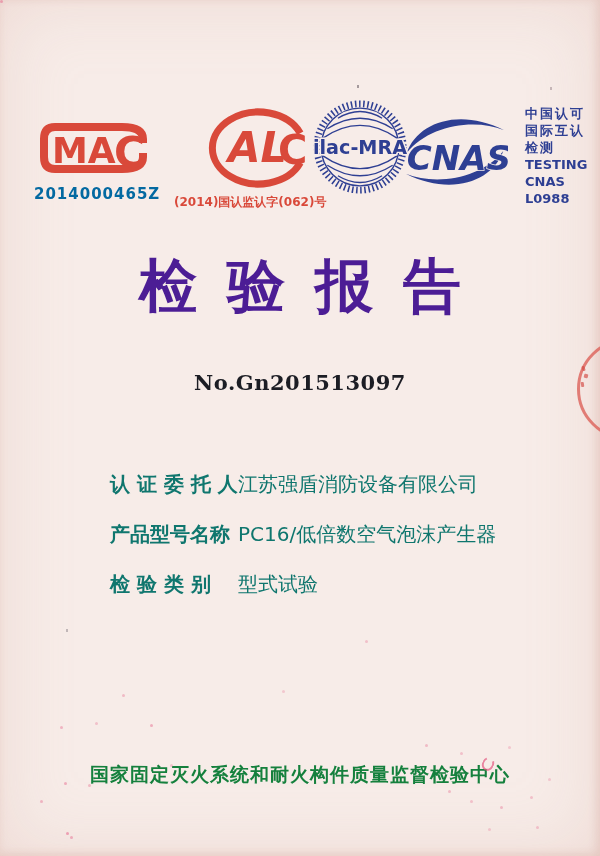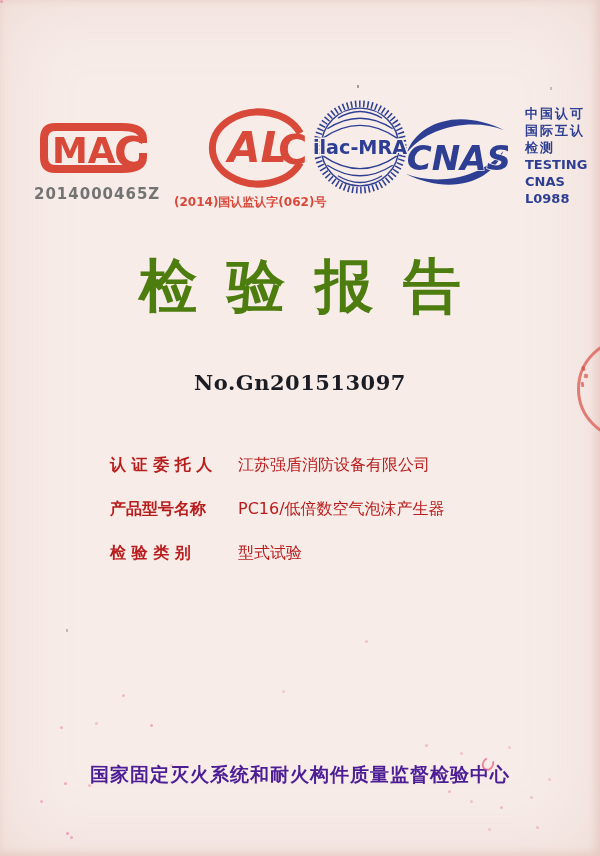--- a/index.html
+++ b/index.html
@@ -5,47 +5,47 @@
   html,body{margin:0;padding:0;}
   body{font-family:"DejaVu Sans","Liberation Sans",sans-serif;}
   .page{
     position:relative;width:600px;height:856px;overflow:hidden;
     background:#f7ece8;
     box-shadow:inset 0 0 70px rgba(216,172,162,.28), inset -5px 0 8px rgba(205,145,135,.18), inset 0 -4px 8px rgba(205,145,135,.15);
   }
   
   .mark-block{position:absolute;text-align:right;}
   .cma-block{left:34px;top:120px;width:116px;}
-  .cma-caption{margin-top:5px;color:#737373;font-weight:bold;font-size:15px;letter-spacing:1px;white-space:nowrap;}
+  .cma-caption{margin-top:5px;color:#0369a1;font-weight:bold;font-size:15px;letter-spacing:1px;white-space:nowrap;}
   .al-block{left:174px;top:108px;width:136px;}
   .al-caption{margin-top:2px;color:#d9493a;font-weight:bold;font-size:12px;letter-spacing:0;white-space:nowrap;}
   .ilac-block{left:310px;top:99px;width:98px;}
   .cnas-block{left:402px;top:113px;width:106px;}
   .accred-block{position:absolute;left:508px;top:105px;color:#2e3f93;font-size:13px;line-height:17px;font-weight:700;text-align:left;margin-left:17px;}
   .accred-block .cjk{letter-spacing:2px;}
   
   .report-title{
     position:absolute;top:248px;left:0;width:100%;text-align:center;
-    font-size:58px;font-weight:900;color:#4d7c0f;
+    font-size:58px;font-weight:900;color:#4c1d95;
     letter-spacing:30px;padding-left:30px;box-sizing:border-box;
   }
   .report-no{
     position:absolute;top:370px;left:0;width:100%;text-align:center;
     font-family:"DejaVu Serif","Liberation Serif",serif;
     font-size:21px;font-weight:bold;color:#1c1d24;letter-spacing:.5px;
   }
   
   .fields{position:absolute;left:110px;top:455px;}
-  .field-row{display:flex;margin-bottom:23px;font-size:16px;color:#b91c1c;}
+  .field-row{display:flex;margin-bottom:23px;font-size:20px;color:#0f766e;margin-top:16px;}
   .field-label{width:128px;flex-shrink:0;font-weight:600;white-space:nowrap;}
   .field-value{font-weight:500;white-space:nowrap;}
   
   .footer-org{
     position:absolute;top:762px;left:0;width:100%;text-align:center;
-    font-size:19px;font-weight:600;color:#4c1d95;letter-spacing:1px;
+    font-size:19px;font-weight:600;color:#15803d;letter-spacing:1px;
   }
   
   .stamp{
     position:absolute;left:577px;top:338px;width:96px;height:96px;border-radius:50%;
     border:3px solid rgba(219,88,80,.75);
   }
   .stamp-mark{position:absolute;background:rgba(210,70,65,.65);border-radius:1px;}
   .sm1{left:582px;top:366px;width:3px;height:5px;transform:rotate(-20deg);}
   .sm2{left:584px;top:374px;width:4px;height:4px;transform:rotate(15deg);}
   .sm3{left:581px;top:382px;width:3px;height:5px;transform:rotate(-8deg);}

